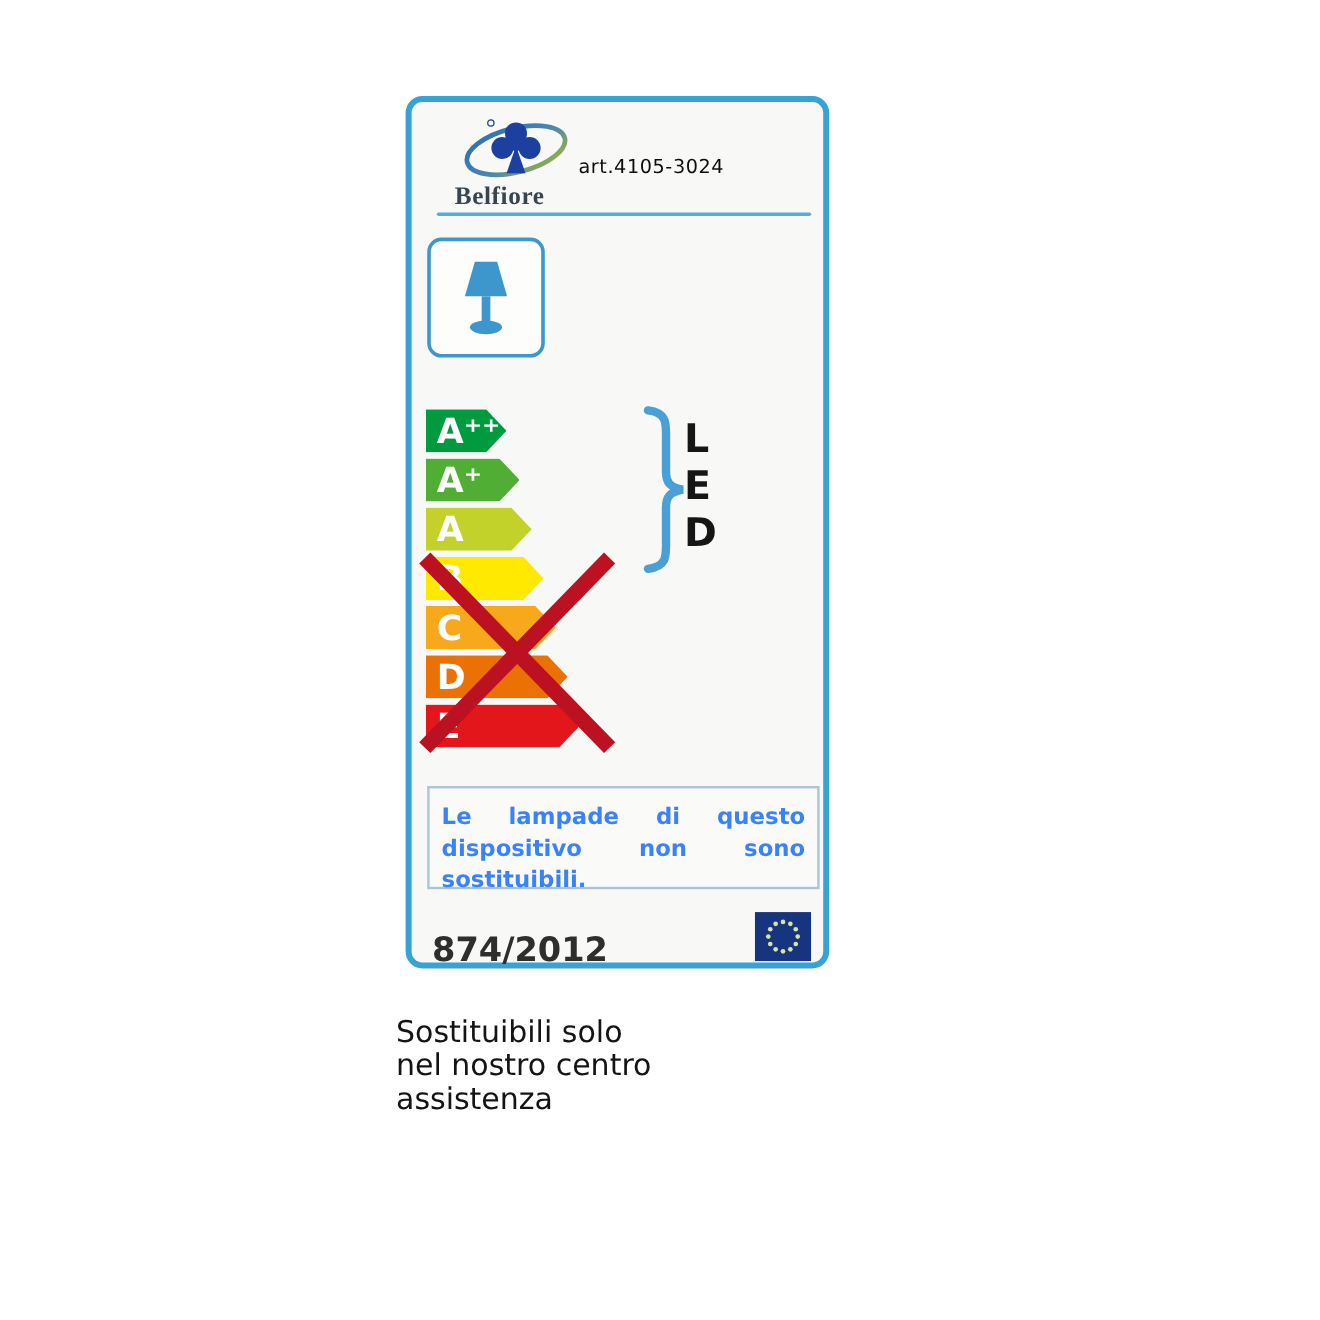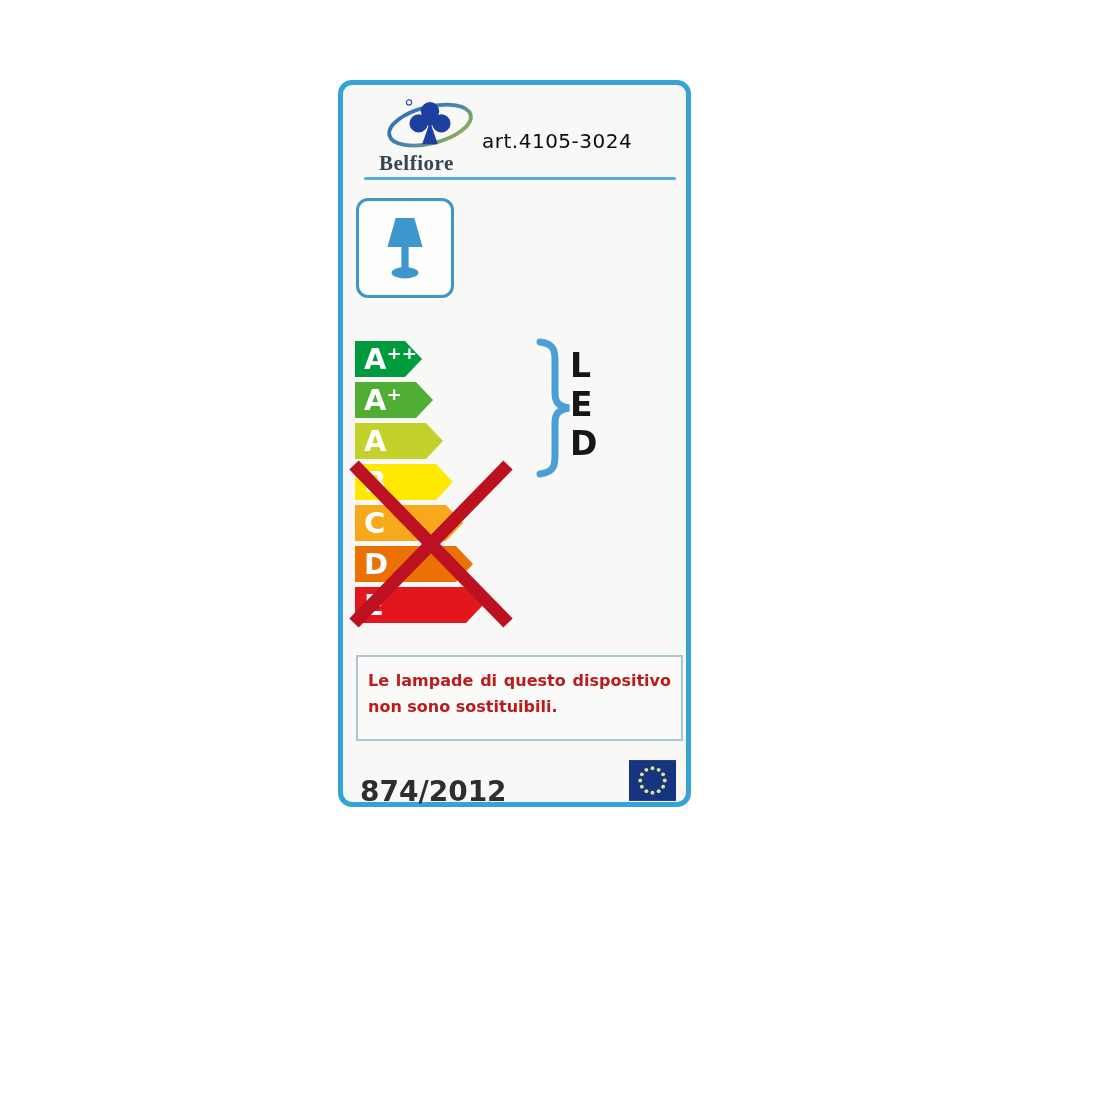--- a/index.html
+++ b/index.html
@@ -20,21 +20,21 @@
 
   
   .card{position:absolute;left:338px;top:80px;width:353px;height:727px;
     border:5px solid var(--card-border);border-radius:14px;background:#f8f8f6;}
 
   
   .logo{position:absolute;left:36px;top:10px;width:102px;text-align:left;}
   .logo svg{display:block;margin:0 auto;}
   .brand-name{font-family:"Liberation Serif","DejaVu Serif",serif;
     font-weight:bold;font-size:21px;color:#36454f;letter-spacing:.5px;margin-top:-6px;}
-  .art-no{position:absolute;left:139px;top:44px;font-size:20px;color:#0d0d0d;
+  .art-no{position:absolute;left:139px;top:44px;font-size:16px;color:#0d0d0d;
     letter-spacing:.5px;}
   .divider{position:absolute;left:21px;top:92px;width:312px;height:3px;
     background:var(--divider);border-radius:2px;}
 
   
   .lamp-box{position:absolute;left:13px;top:113px;width:98px;height:100px;
     border:3px solid var(--box-border);border-radius:12px;background:#fdfdfc;
     display:flex;align-items:center;justify-content:center;}
   .device-text{position:absolute;left:119px;top:123px;width:211px;
     font-size:19px;font-weight:bold;color:#414141;line-height:25px;
@@ -58,22 +58,22 @@
 
   
   .brace{position:absolute;left:188px;top:253px;width:44px;height:140px;}
   .led-text{position:absolute;left:227px;top:261px;font-size:33px;font-weight:bold;
     color:#161616;line-height:39px;text-align:left;}
   .led-text span{display:block;}
 
   
   .note-box{position:absolute;left:13px;top:570px;width:327px;height:86px;
     border:2px solid var(--note-border);background:#fafaf8;}
-  .note-box p{padding:11px 10px 0 10px;font-size:16px;font-weight:bold;
-    color:#b91c1c;line-height:26px;text-align:justify;}
+  .note-box p{padding:11px 10px 0 10px;font-size:19px;font-weight:bold;
+    color:#3b82f6;line-height:26px;text-align:justify;}
 
   
   .regulation{position:absolute;left:17px;top:690px;font-size:28px;
     font-weight:bold;color:#2e2e2e;}
   .eu-flag{position:absolute;left:286px;top:675px;width:47px;height:41px;}
 
   
   .outside-note{position:absolute;left:330px;top:846px;font-size:25px;
     color:#141414;line-height:28px;white-space:pre-line;
     font-family:"DejaVu Sans","Liberation Sans",sans-serif;}
@@ -176,14 +176,17 @@
           <circle cx="17" cy="30.4" r="1.9"></circle>
         <circle cx="12.6" cy="26" r="1.9"></circle>
           <circle cx="11" cy="20" r="1.9"></circle>
         <circle cx="12.6" cy="14" r="1.9"></circle>
           <circle cx="17" cy="9.6" r="1.9"></circle>
       </g>
     </svg>
 
   </div>
 
+  <div class="outside-note">Sostituibili solo
+nel nostro centro
+assistenza</div>
 
 </div>
 
 </body></html>

